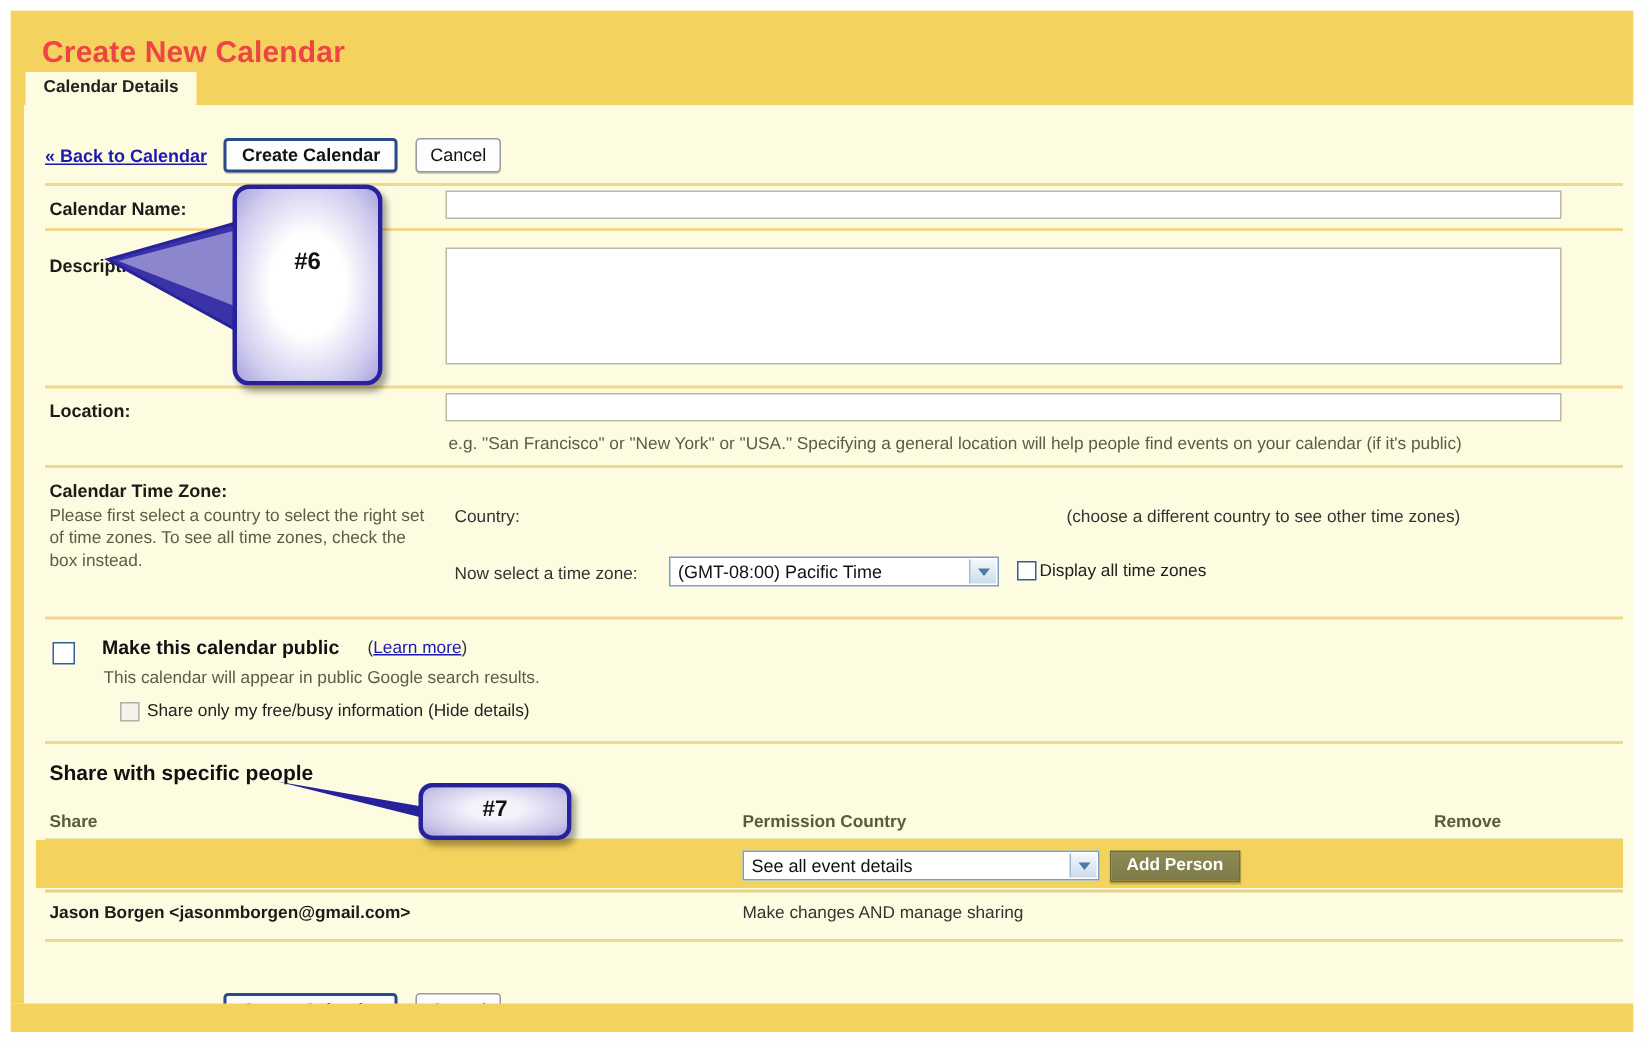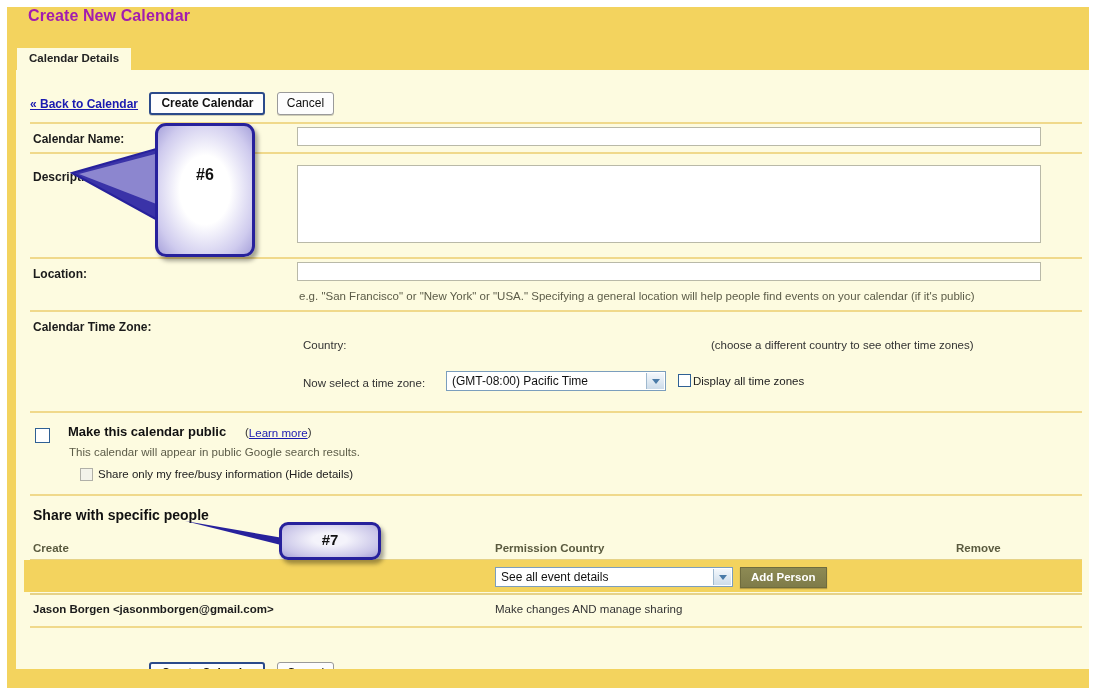--- a/index.html
+++ b/index.html
@@ -18,23 +18,23 @@
     background:#FDFBE0;
     box-sizing:border-box;
     overflow:hidden;
   }
   
   .header-band{
     position:absolute; left:0; top:0; width:1082px; height:41px;
     background:#F3D35E;
   }
   .page-title{
-    position:absolute; left:21px; top:0;
-    font-size:16px; font-weight:bold; letter-spacing:.1px;
-    color:#a21caf;
+    position:absolute; left:21px; top:17px;
+    font-size:20px; font-weight:bold; letter-spacing:.1px;
+    color:#ef4444;
   }
   
   .tabstrip{
     position:absolute; left:0; top:41px; width:1082px; height:22px;
     background:#F3D35E;
   }
   .tab{
     position:absolute; left:10px; top:0px;
     height:22px; line-height:21px;
     padding:0 12px;
@@ -234,20 +234,21 @@
 
     <div class="rule" style="top:187px;"></div>
 
     <div class="lbl" style="left:17px; top:197px;">Location:</div>
     <input class="tf" style="left: 281px; top: 192px; width: 744px; height: 19px;" value="">
     <div class="hint" style="left:283px; top:220px;">e.g. "San Francisco" or "New York" or "USA." Specifying a general location will help people find events on your calendar (if it's public)</div>
 
     <div class="rule" style="top:240px;"></div>
 
     <div class="lbl" style="left:17px; top:250px;">Calendar Time Zone:</div>
+    <div class="sublbl" style="left:17px; top:267px; width:258px; line-height:15px;">Please first select a country to select the right set of time zones. To see all time zones, check the box instead.</div>
 
     <div class="sublbl" style="left:287px; top:269px; color:#333;">Country:</div>
     <div class="sublbl" style="left:695px; top:269px; color:#333;">(choose a different country to see other time zones)</div>
 
     <div class="sublbl" style="left:287px; top:307px; color:#333;">Now select a time zone:</div>
     <div class="sel" style="left:430px; top:301px; width:220px;">
       <span class="txt">(GMT-08:00) Pacific Time</span>
       <span class="arrowbox">
           <i></i>
         </span>
@@ -264,21 +265,21 @@
     </div>
     <div class="sublbl" style="left:53px; top:376px;">This calendar will appear in public Google search results.</div>
 
     <div class="cbx disabled" style="left:64px; top:398px;"></div>
     <div class="sublbl" style="left:82px; top:398px; color:#222;">Share only my free/busy information (Hide details)</div>
 
     <div class="rule" style="top:424px;"></div>
 
     <div class="section-title" style="left:17px; top:437px;">Share with specific people</div>
 
-    <div class="colhdr" style="left:17px; top:472px;">Create</div>
+    <div class="colhdr" style="left:17px; top:472px;">Share</div>
     <div class="colhdr" style="left:479px; top:472px;">Permission Country</div>
     <div class="colhdr" style="left:940px; top:472px;">Remove</div>
 
     <div class="rule" style="top:489px; background:#E6D287;"></div>
 
     <div class="addrow" style="left:8px; top:490px; width:1058px; height:32px;"></div>
     <div class="sel" style="left:479px; top:497px; width:238px;">
       <span class="txt">See all event details</span>
       <span class="arrowbox">
           <i></i>

